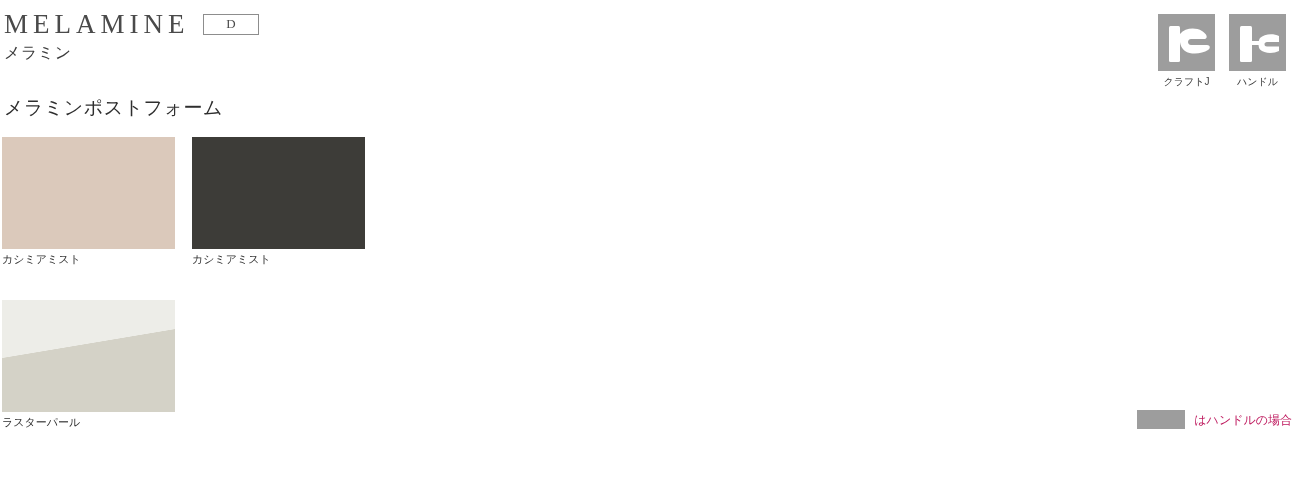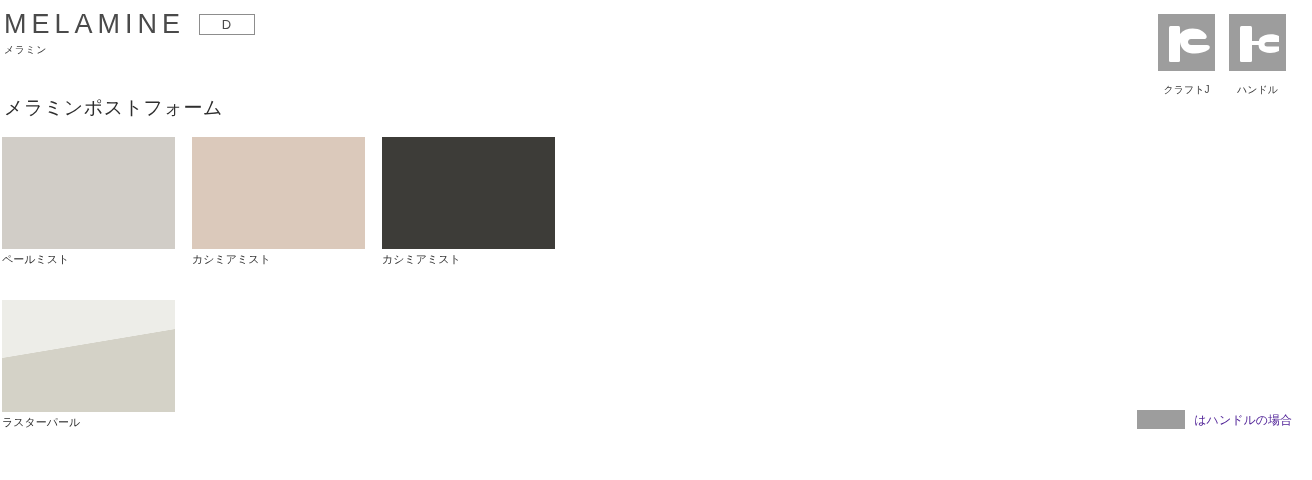--- a/index.html
+++ b/index.html
@@ -28,20 +28,21 @@
   .header {
     position: absolute;
     left: 4px;
     top: 8px;
   }
   .header-row {
     display: flex;
     align-items: center;
     gap: 14px;
     height: 32px;
+    font-family: Liberation Serif, serif;
   }
   .brand-title {
     font-size: 27px;
     font-weight: 300;
     letter-spacing: 5px;
     color: #4a4a4a;
     line-height: 1;
     white-space: nowrap;
   }
   .grade-badge {
@@ -52,40 +53,39 @@
     height: 21px;
     border: 1px solid #8d8d8d;
     font-size: 13px;
     letter-spacing: 1px;
     color: #4a4a4a;
     box-sizing: border-box;
     background: #ffffff;
   }
   .brand-sub {
     margin-top: 5px;
-    font-size: 10px;
+    font-size: 16px;
     color: #3c3c3c;
     letter-spacing: 0.5px;
     line-height: 1;
   }
 
   
   .icon-tiles {
     position: absolute;
     right: 26px;
     top: 14px;
     display: flex;
     gap: 14px;
   }
   .icon-tile {
     width: 57px;
     display: flex;
     flex-direction: column;
     align-items: center;
-    gap: 8px;
   }
   .icon-tile-img {
     width: 57px;
     height: 57px;
     background: #9d9d9d;
     display: block;
   }
   .icon-tile-label {
     margin-top: 6px;
     font-size: 10px;
@@ -141,21 +141,21 @@
     gap: 9px;
   }
   .legend-chip {
     width: 48px;
     height: 19px;
     background: #9d9d9d;
     display: block;
   }
   .legend-text {
     font-size: 12px;
-    color: #4c1d95;
+    color: #be185d;
     line-height: 1;
     white-space: nowrap;
   }
 </style>
 </head>
 <body>
 
 <div class="page">
 
   <div class="header">
@@ -190,24 +190,20 @@
       </span>
       <span class="icon-tile-label">ハンドル</span>
     </div>
 
   </div>
 
   <div class="section-title">メラミンポストフォーム</div>
 
   <div class="swatch-row row-1">
     <div class="swatch">
-      <span class="swatch-chip" style="background: rgb(209, 205, 199);"></span>
-      <span class="swatch-label">ペールミスト</span>
-    </div>
-    <div class="swatch">
       <span class="swatch-chip" style="background: rgb(219, 201, 187);"></span>
       <span class="swatch-label">カシミアミスト</span>
     </div>
     <div class="swatch">
       <span class="swatch-chip" style="background: rgb(61, 60, 56);"></span>
       <span class="swatch-label">カシミアミスト</span>
     </div>
   </div>
 
   <div class="swatch-row row-2">

